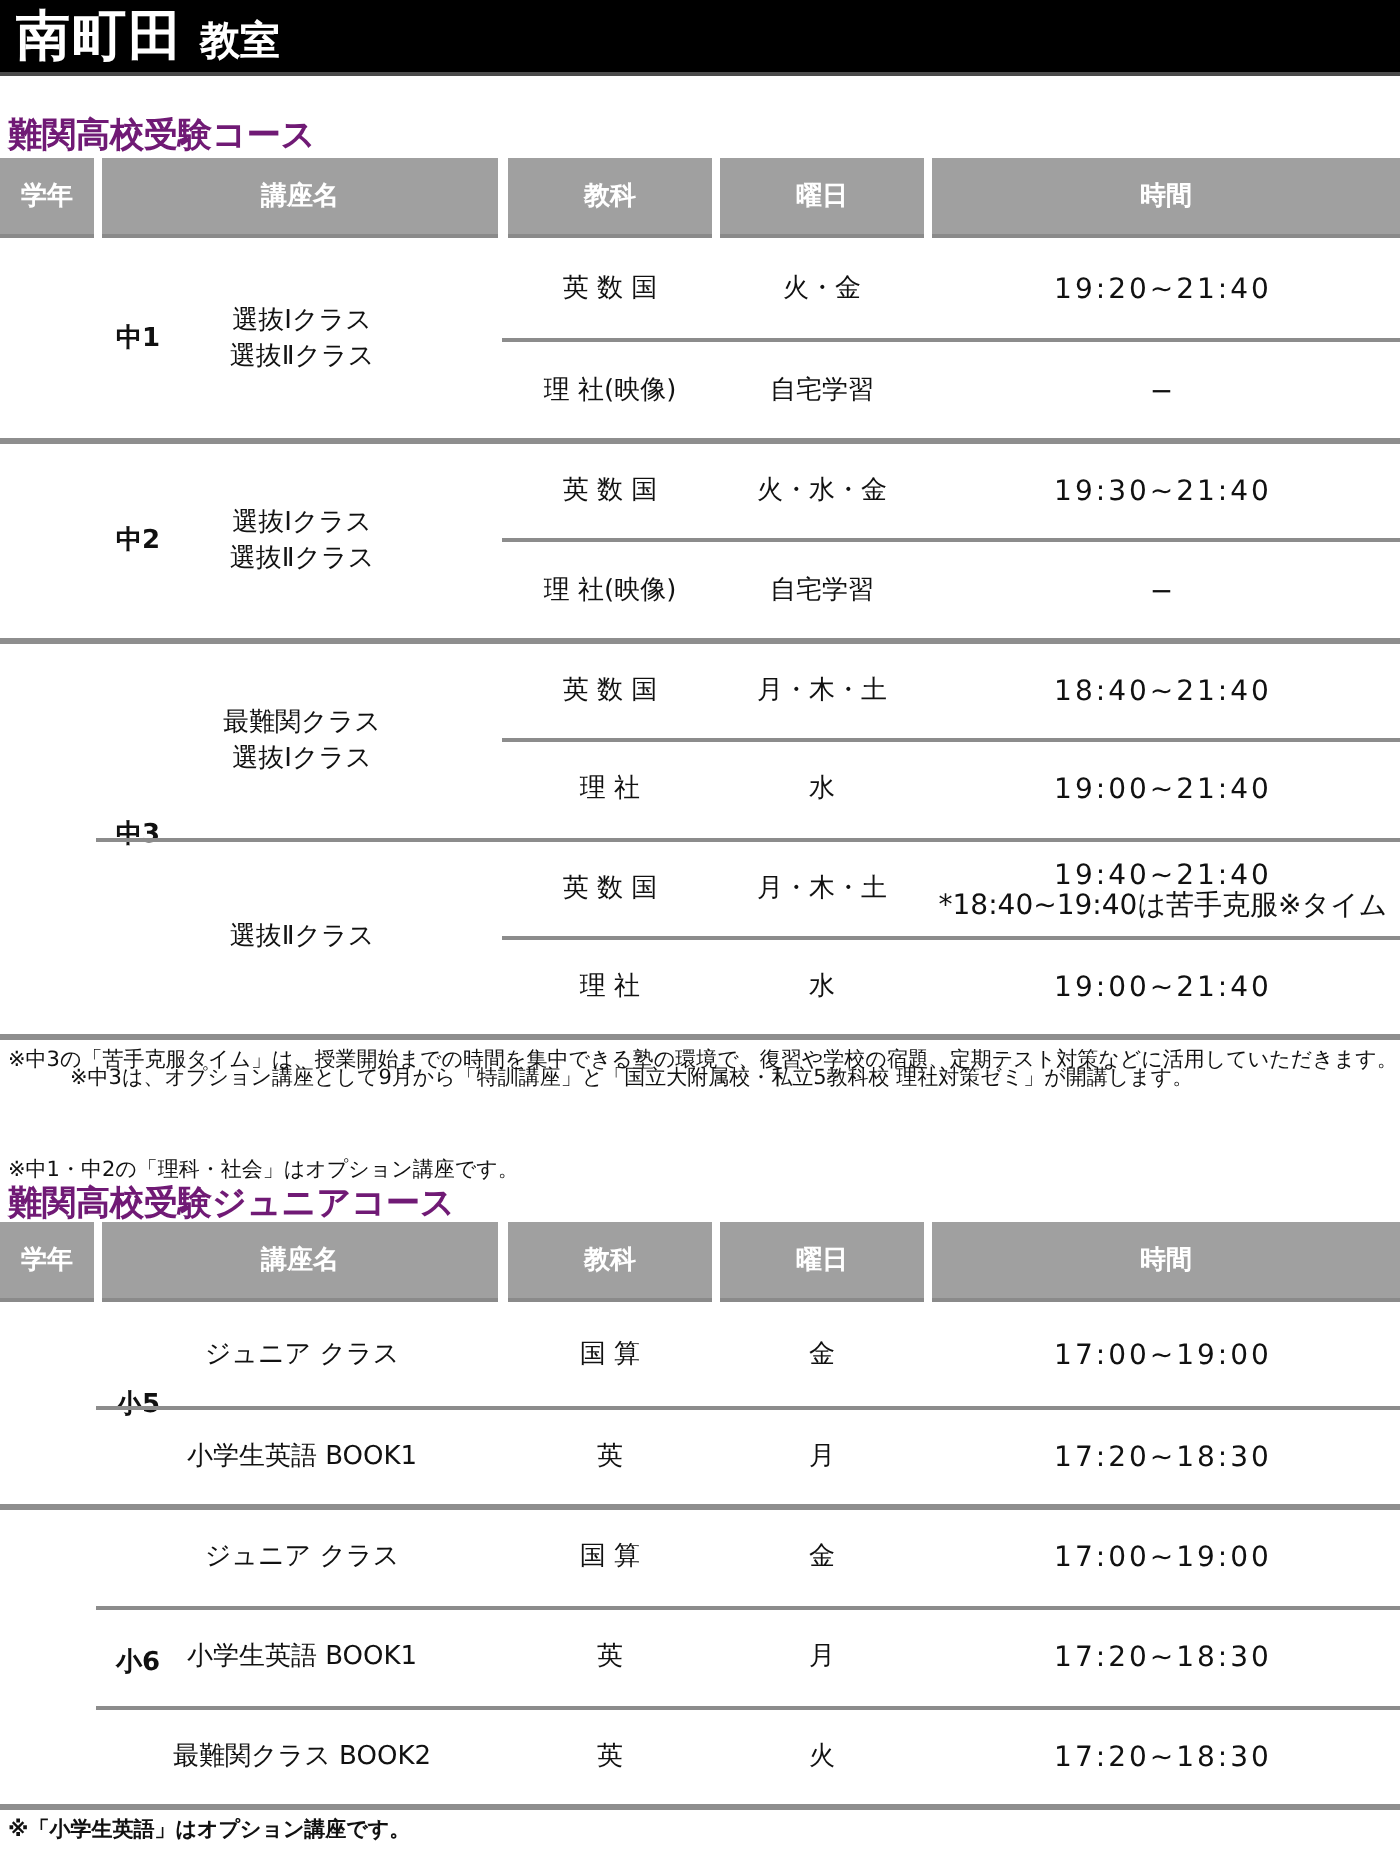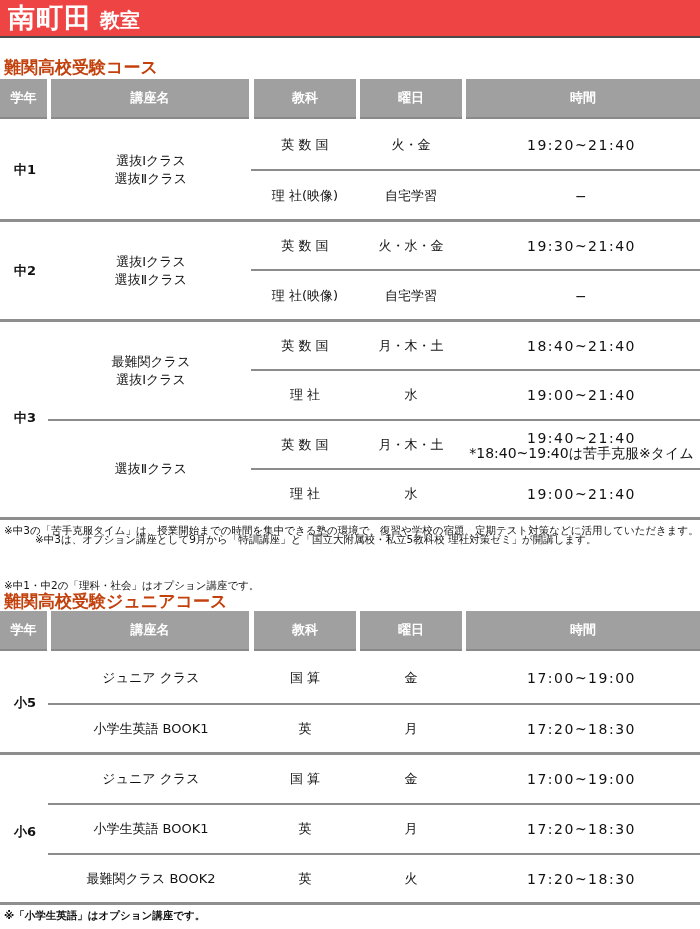--- a/index.html
+++ b/index.html
@@ -2,40 +2,40 @@
 <html><head>
 <meta charset="utf-8">
 <style>
   * { box-sizing: border-box; margin: 0; padding: 0; }
   body {
     width: 700px; height: 929px; background: #ffffff; position: relative; overflow: hidden;
     font-family: "DejaVu Sans", "Liberation Sans", sans-serif; color: #111;
   }
   .title-bar {
     position: absolute; left: 0; top: 0; width: 700px; height: 38px;
-    background: #ef4444; border-bottom: 2px solid #4a4a4a;
+    background: #000000; border-bottom: 2px solid #4a4a4a;
     color: #fff; display: flex; align-items: center; padding-left: 8px;
   }
   .title-main { font-size: 27px; font-weight: bold; letter-spacing: 1px; }
   .title-sub { font-size: 20px; font-weight: bold; margin-left: 8px; margin-top: 4px; }
 
   .section-title {
-    position: absolute; left: 4px; font-size: 17px; font-weight: bold; color: #c2410c;
+    position: absolute; left: 4px; font-size: 17px; font-weight: bold; color: #701a75;
   }
   .hcell {
     position: absolute; top: 0; height: 40px; background: #a0a0a0;
     border-bottom: 2px solid #8a8a8a;
     color: #fff; font-weight: bold; font-size: 13px;
     display: flex; align-items: center; justify-content: center;
   }
   .cell {
     position: absolute; font-size: 13px; display: flex; align-items: center; justify-content: center;
     text-align: center; line-height: 18px;
   }
-  .grade { font-weight: bold; justify-content: flex-start; padding-left: 14px; }
+  .grade { font-weight: bold; justify-content: flex-start; padding-left: 14px; margin-left: 44px; }
   .course { flex-direction: column; }
   .time { letter-spacing: 1.5px; font-size: 14px; flex-direction: column; }
   .subnote { font-size: 14px; letter-spacing: 0; line-height: 13px; }
   .hline { position: absolute; height: 2px; background: #8c8c8c; }
   .hline.heavy { height: 3px; background: #8e8e8e; }
   .note { position: absolute; left: 4px; font-size: 10.5px; line-height: 15px; color: #111; }
 </style>
 </head>
 <body>
 

